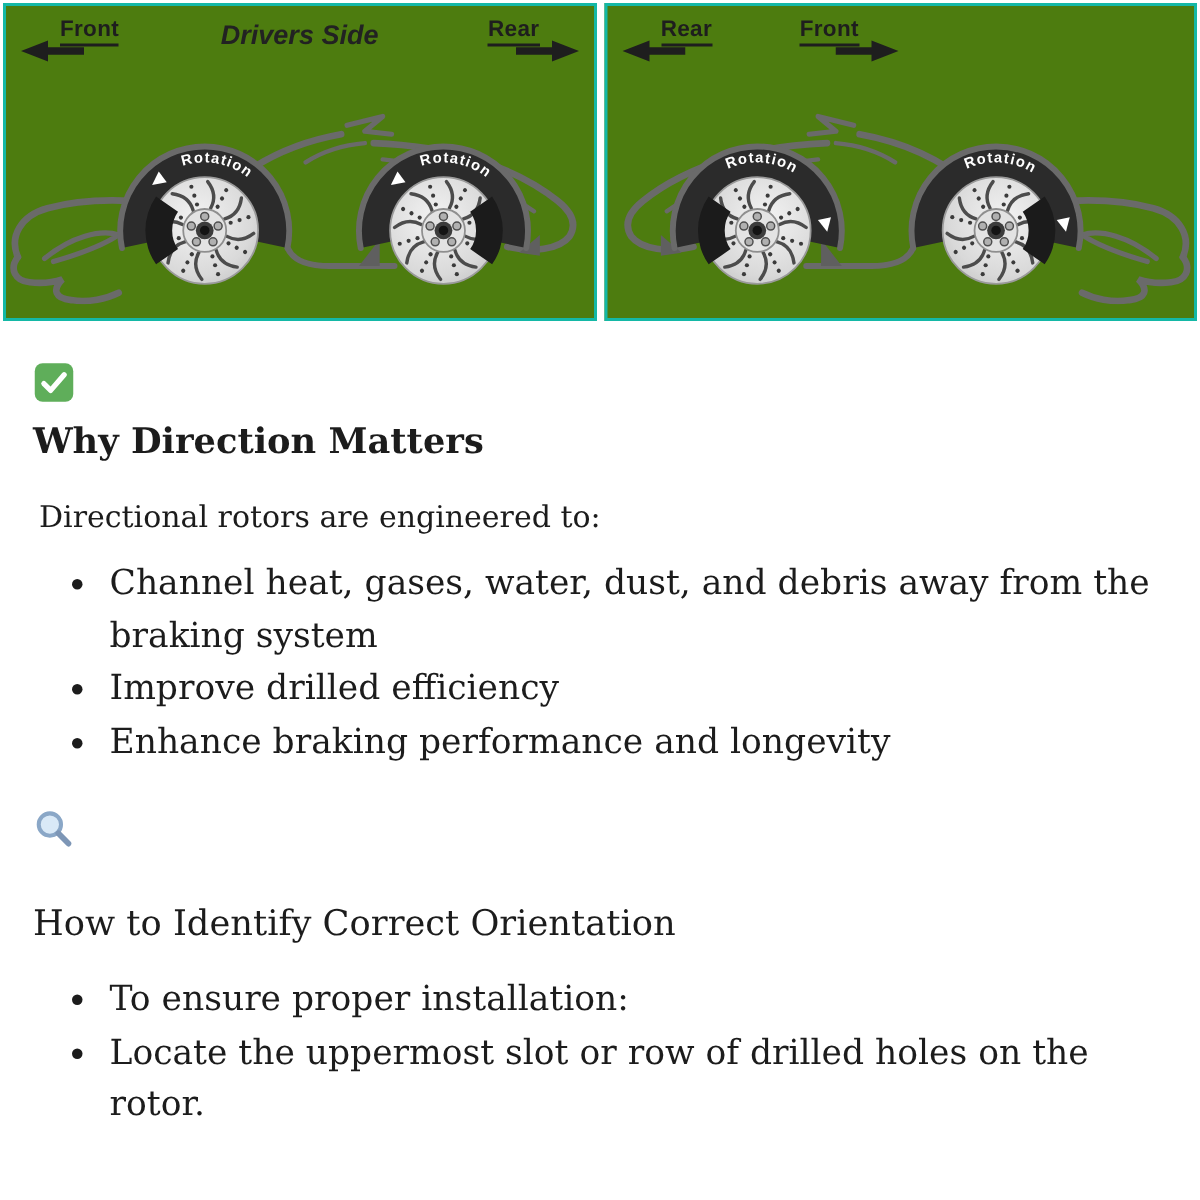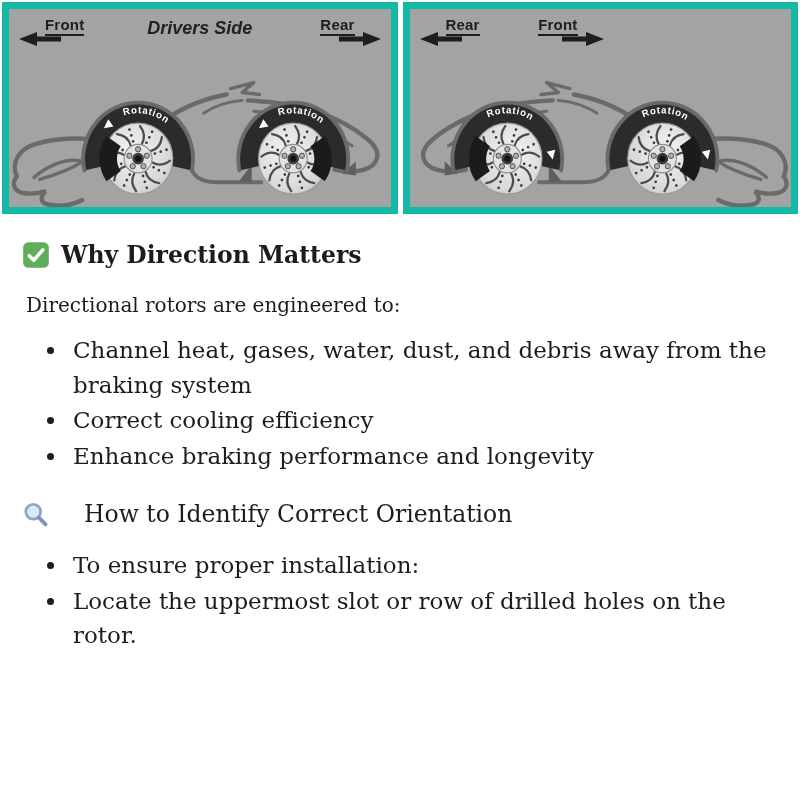--- a/index.html
+++ b/index.html
@@ -1,21 +1,21 @@
 <!DOCTYPE html>
 <html><head>
 <meta charset="utf-8">
 <style>
   html,body{margin:0;padding:0;}
   body{width:800px;height:800px;background:#ffffff;overflow:hidden;
        font-family:"DejaVu Serif", serif;color:#1c1c1c;}
 
   
   .diagram-row{display:flex;gap:5px;padding:2px 2px 0 2px;box-sizing:border-box;}
-  .panel{flex:1;border:7px solid #14b8a6;background:#a3a3a3;height:212px;
+  .panel{flex:1;border:2px solid #14b8a6;background:#4d7c0f;height:212px;
          box-sizing:border-box;overflow:hidden;}
   .panel-header{display:flex;align-items:flex-start;padding:7px 10px 0 10px;
                 font-family:"Liberation Sans", sans-serif;}
   .title-block{flex:1;text-align:center;}
   .panel-title{font-size:26px;font-weight:bold;line-height:1;color:#111;}
   .panel-subtitle{font-size:18px;font-weight:bold;font-style:italic;color:#222;
                   margin-top:2px;}
   .dir-group{position:relative;height:38px;width:92px;flex:0 0 auto;}
   .dir-label{position:absolute;top:0;font-size:15px;font-weight:bold;color:#1e1e1e;
              border-bottom:2.5px solid #1e1e1e;line-height:1.2;letter-spacing:.2px;}
@@ -25,22 +25,22 @@
   .dir-right .dir-label{right:26px;}
   .dir-right .dir-arrow{right:0;}
   .car-svg{display:block;width:100%;height:154px;}
 
   .rot-text{font-family:"Liberation Sans", sans-serif;font-size:10px;font-weight:bold;
             fill:#ffffff;letter-spacing:.8px;}
 
   
   .article{padding:0 26px 0 22px;}
   .intro{font-size:23px;line-height:1.5;margin:16px 0 0 0;}
-  .section-heading{display:flex;align-items:flex-end;gap:11px;font-size:23.5px;
-                   font-weight:bold;margin:27px 0 0 0;}
+  .section-heading{display:flex;align-items:flex-start;gap:11px;font-size:23.5px;
+                   font-weight:bold;margin:27px 0 0 0;flex-direction:column;}
   .section-heading.regular{font-weight:normal;gap:35px;}
   .hd-icon{flex:0 0 auto;display:inline-flex;}
   .lead{font-size:20px;margin:24px 0 0 4px;}
   ul.blist{list-style:disc;margin:16px 0 0 0;padding-left:46px;}
   ul.blist li{font-size:23px;line-height:1.5;padding-left:5px;margin-bottom:1px;}
 </style>
 </head>
 <body>
 
 <div class="diagram-row">
@@ -181,21 +181,21 @@
         <path d="M6.2 12.6 L10.1 16.5 L17.8 7.6" stroke="#ffffff" stroke-width="3" fill="none" stroke-linecap="round" stroke-linejoin="round"></path>
       </svg>
     </span>
     <span>Why Direction Matters</span>
   </div>
 
   <p class="lead">Directional rotors are engineered to:</p>
 
   <ul class="blist">
     <li>Channel heat, gases, water, dust, and debris away from the braking system</li>
-    <li>Correct cooling efficiency</li>
+    <li>Improve drilled efficiency</li>
     <li>Enhance braking performance and longevity</li>
   </ul>
 
   <div class="section-heading regular">
     <span class="hd-icon">
       <svg width="27" height="27" viewBox="0 0 24 24">
         <circle cx="10" cy="9.5" r="6.6" fill="#d9e9f7" stroke-width="2.4" stroke="#8aa7c7"></circle>
         <line x1="15" y1="14.7" x2="21" y2="20.8" stroke="#7d96b6" stroke-width="3.4" stroke-linecap="round"></line>
       </svg>
     </span>

